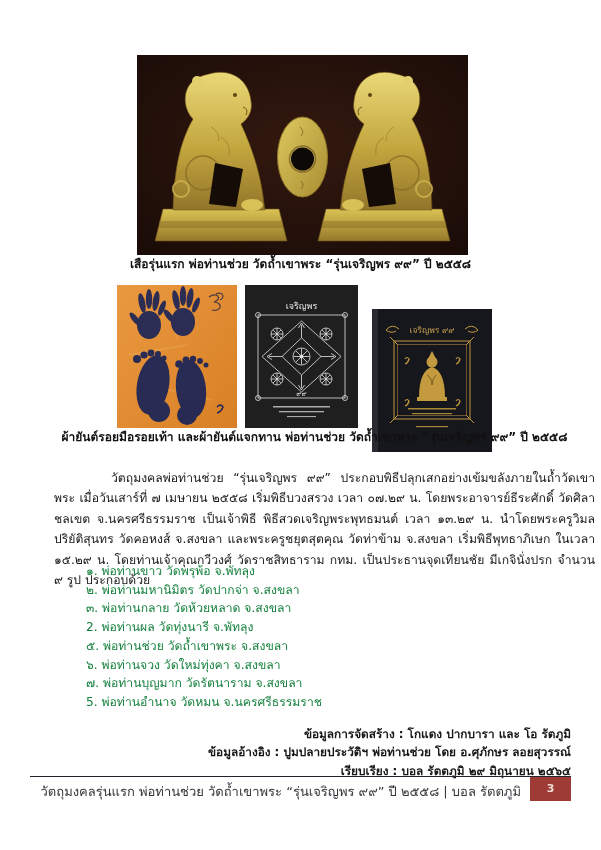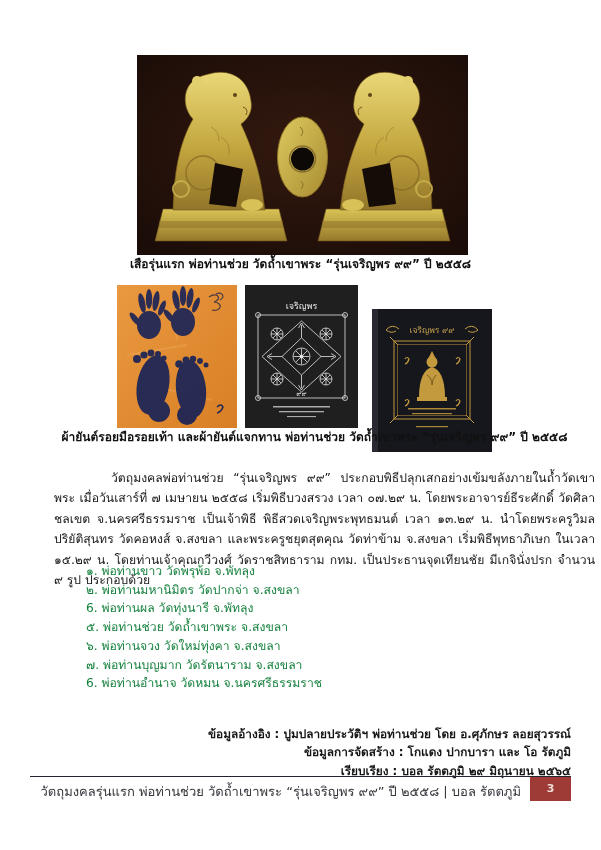--- a/index.html
+++ b/index.html
@@ -217,30 +217,31 @@
     </svg>
   </div>
 
   <div class="caption" id="cap-yantra">ผ้ายันต์รอยมือรอยเท้า และผ้ายันต์แจกทาน พ่อท่านช่วย วัดถ้ำเขาพระ “รุ่นเจริญพร ๙๙” ปี ๒๕๕๘</div>
 
   <p class="body-par">วัตถุมงคลพ่อท่านช่วย “รุ่นเจริญพร ๙๙” ประกอบพิธีปลุกเสกอย่างเข้มขลังภายในถ้ำวัดเขาพระ เมื่อวันเสาร์ที่ ๗ เมษายน ๒๕๕๘ เริ่มพิธีบวงสรวง เวลา ๐๗.๒๙ น. โดยพระอาจารย์ธีระศักดิ์ วัดศิลาชลเขต จ.นครศรีธรรมราช เป็นเจ้าพิธี พิธีสวดเจริญพระพุทธมนต์ เวลา ๑๓.๒๙ น. นำโดยพระครูวิมลปริยัติสุนทร วัดคอหงส์ จ.สงขลา และพระครูชยุตสุตคุณ วัดท่าข้าม จ.สงขลา เริ่มพิธีพุทธาภิเษก ในเวลา ๑๕.๒๙ น. โดยท่านเจ้าคุณกวีวงศ์ วัดราชสิทธาราม กทม. เป็นประธานจุดเทียนชัย มีเกจินั่งปรก จำนวน ๙ รูป ประกอบด้วย</p>
 
   <ul class="monk-list">
     <li>๑. พ่อท่านขาว วัดพรุพ้อ จ.พัทลุง</li>
     <li>๒. พ่อท่านมหานิมิตร วัดปากจ่า จ.สงขลา</li>
-    <li>6. พ่อท่านผล วัดทุ่งนารี จ.พัทลุง</li>
+    <li>๓. พ่อท่านกลาย วัดห้วยหลาด จ.สงขลา</li>
+    <li>2. พ่อท่านผล วัดทุ่งนารี จ.พัทลุง</li>
     <li>๕. พ่อท่านช่วย วัดถ้ำเขาพระ จ.สงขลา</li>
     <li>๖. พ่อท่านจวง วัดใหม่ทุ่งคา จ.สงขลา</li>
     <li>๗. พ่อท่านบุญมาก วัดรัตนาราม จ.สงขลา</li>
-    <li>6. พ่อท่านอำนาจ วัดหมน จ.นครศรีธรรมราช</li>
+    <li>5. พ่อท่านอำนาจ วัดหมน จ.นครศรีธรรมราช</li>
   </ul>
 
   <div class="refs">
+    <div>ข้อมูลการจัดสร้าง : โกแดง ปากบารา และ โอ รัตภูมิ</div>
     <div>ข้อมูลอ้างอิง : ปูมปลายประวัติฯ พ่อท่านช่วย โดย อ.ศุภักษร ลอยสุวรรณ์</div>
-    <div>ข้อมูลการจัดสร้าง : โกแดง ปากบารา และ โอ รัตภูมิ</div>
     <div>เรียบเรียง : บอล รัตตภูมิ  ๒๙ มิถุนายน ๒๕๖๕</div>
   </div>
 
   <div class="footer-rule"></div>
   <div class="footer-text">วัตถุมงคลรุ่นแรก พ่อท่านช่วย วัดถ้ำเขาพระ “รุ่นเจริญพร ๙๙” ปี ๒๕๕๘ | บอล รัตตภูมิ</div>
   <div class="page-box">3</div>
 
 </div>
 
 </body></html>

